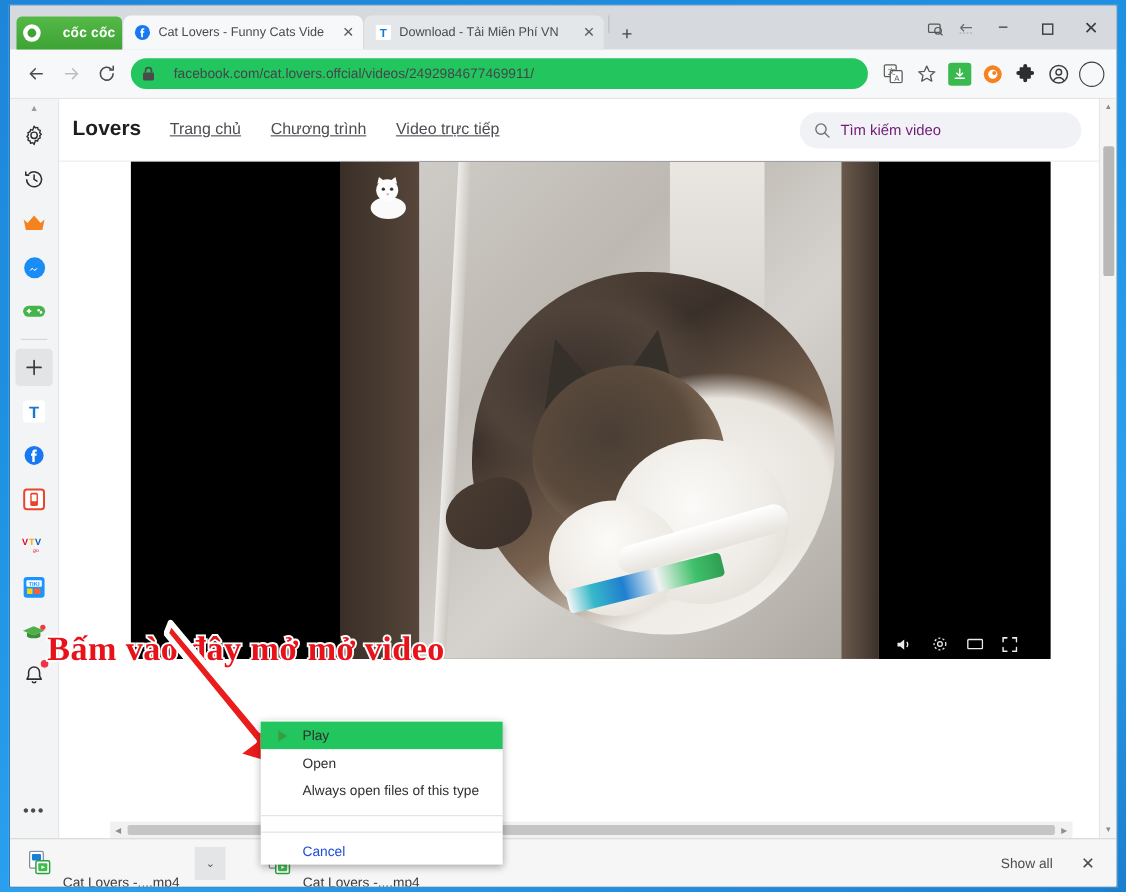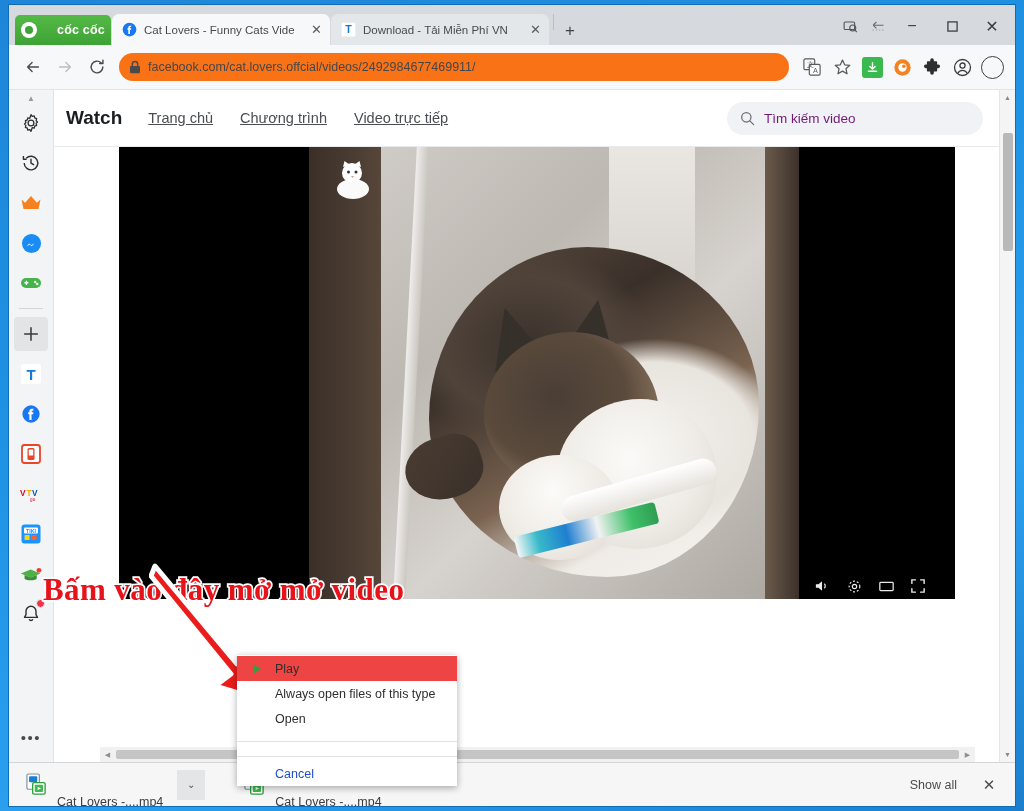--- a/index.html
+++ b/index.html
@@ -109,23 +109,23 @@
     border-bottom: 1px solid #e2e5e7;
   }
   .nav-btn {
     width: 30px; height: 30px; flex: none;
     display: flex; align-items: center; justify-content: center;
     color: #4a4a4a;
   }
   .nav-btn.disabled { color: #bdbdbd; }
   .omnibox {
     flex: 1; height: 28px; margin: 0 7px 0 5px;
-    background: #f97316; border-radius: 14px;
+    background: #22c55e; border-radius: 14px;
     display: flex; align-items: center;
-    padding: 0 10px; gap: 7px;
+    padding: 0 10px; gap: 17px;
   }
   .omnibox-url {
     font-size: 12.5px; color: #44474a;
     white-space: nowrap; overflow: hidden;
   }
   .tb-icon {
     width: 28px; height: 28px; flex: none;
     display: flex; align-items: center; justify-content: center;
   }
   .dl-chip {
@@ -363,21 +363,21 @@
     box-shadow: 0 2px 7px rgba(0,0,0,.33);
     z-index: 40;
     padding: 1px 0 0 0;
     font-size: 12.5px;
   }
   .ctx-item {
     height: 25px; display: flex; align-items: center;
     padding-left: 38px; color: #2f2f2f;
     position: relative;
   }
-  .ctx-item.highlight { background: #ef4444; }
+  .ctx-item.highlight { background: #22c55e; }
   .ctx-item.dim { color: #1d4ed8; }
   .ctx-play-tri {
     position: absolute; left: 16px; top: 8px;
     width: 0; height: 0;
     border-left: 8px solid #3c9c3c;
     border-top: 5px solid transparent;
     border-bottom: 5px solid transparent;
   }
   .ctx-sep { height: 1px; background: #e2e2e2; margin: 4px 0; }
   .ctx-spacer { height: 6px; }
@@ -621,21 +621,21 @@
       </div>
 
       <div class="sb-item sb-bottom">
         <span class="dots">•••</span>
       </div>
     </div>
 
     <div class="page">
 
       <div class="fb-header">
-        <span class="fb-watch">Watch</span>
+        <span class="fb-watch">Lovers</span>
         <span class="fb-navlink">Trang chủ</span>
         <span class="fb-navlink">Chương trình</span>
         <span class="fb-navlink">Video trực tiếp</span>
         <div class="fb-search">
           <svg width="15" height="15" viewBox="0 0 18 18">
             <circle cx="7.6" cy="7.6" r="5.6" fill="none" stroke="#6b6e73" stroke-width="1.5"></circle>
             <path d="M11.8 11.8L16.4 16.4" stroke="#6b6e73" stroke-width="1.5" stroke-linecap="round"></path>
           </svg>
           <span class="fb-search-ph">Tìm kiếm video</span>
         </div>
@@ -763,24 +763,24 @@
   </div>
 
 </div>
 
 <div class="ctxmenu">
   <div class="ctx-item highlight">
     <span class="ctx-play-tri"></span>
     <span>Play</span>
   </div>
   <div class="ctx-item">
-    <span>Always open files of this type</span>
+    <span>Open</span>
   </div>
   <div class="ctx-item">
-    <span>Open</span>
+    <span>Always open files of this type</span>
   </div>
   <div class="ctx-spacer"></div>
   <div class="ctx-sep"></div>
   <div class="ctx-spacer"></div>
   <div class="ctx-sep"></div>
   <div class="ctx-item dim">
     <span>Cancel</span>
   </div>
 </div>
 

